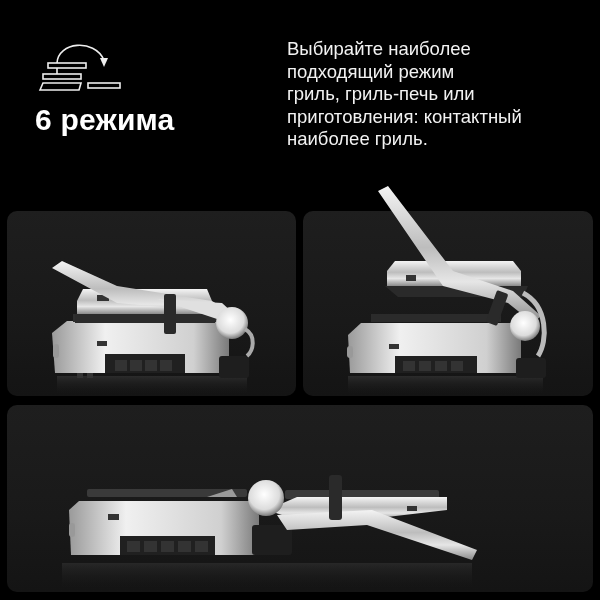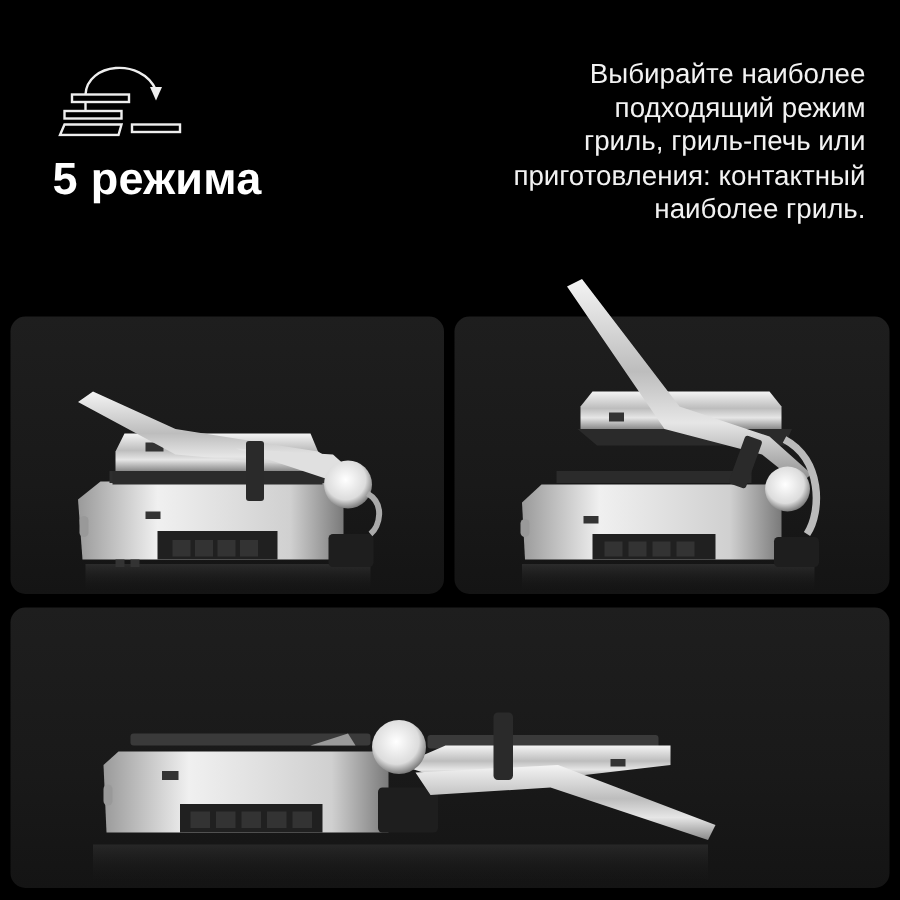--- a/index.html
+++ b/index.html
@@ -1,21 +1,21 @@
 <!DOCTYPE html>
 <html><head>
 <meta charset="utf-8">
 <style>
   html, body { margin: 0; padding: 0; background: #000; }
   body { width: 600px; height: 600px; position: relative; overflow: hidden; font-family: "Liberation Sans", sans-serif; color: #fff; }
   .canvas { position: absolute; inset: 0; background: #000; border-radius: 14px; }
   .modes-icon { position: absolute; left: 34px; top: 36px; width: 90px; height: 55px; }
   .modes-title { position: absolute; left: 35px; top: 103px; font-size: 30px; font-weight: bold; letter-spacing: 0.2px; color: #fff; }
   .desc { position: absolute; left: 287px; top: 38px; width: 290px; font-size: 18.5px; line-height: 22.5px; color: #f2f2f2; }
-  .desc span { display: block; white-space: nowrap; text-align: right; }
+  .desc span { display: block; white-space: nowrap; }
   .panel { position: absolute; background: linear-gradient(180deg, #1e1e1e 0%, #191919 60%, #141414 100%); border-radius: 10px; overflow: hidden; }
   .panel svg { position: absolute; left: 0; top: 0; }
   #p1 { left: 7px; top: 211px; width: 289px; height: 185px; }
   #p2 { left: 303px; top: 211px; width: 290px; height: 185px; overflow: visible; background: none; }
   #p2 .bg { position: absolute; inset: 0; border-radius: 10px; background: linear-gradient(180deg, #1e1e1e 0%, #191919 60%, #141414 100%); }
   #p3 { left: 7px; top: 405px; width: 586px; height: 187px; }
 </style>
 </head>
 <body>
 
@@ -26,21 +26,21 @@
       <rect x="14" y="27" width="38" height="5"></rect>
       <rect x="9" y="38" width="38" height="5"></rect>
       <path d="M6 54 L9 47 L47 47 L45 54 Z"></path>
       <rect x="54" y="47" width="32" height="5"></rect>
       <path d="M23 27 C 24 6, 60 2, 70 24"></path>
       <line x1="23" y1="32" x2="23" y2="38"></line>
     </g>
     <path d="M66 22 L74 22 L70 31 Z" fill="#eee"></path>
   </svg>
 
-  <div class="modes-title">5 режима</div>
+  <div class="modes-title">6 режима</div>
 
   <div class="desc">
     <span>Выбирайте наиболее</span>
     <span>подходящий режим</span>
     <span>гриль, гриль-печь или</span>
     <span>приготовления: контактный</span>
     <span>наиболее гриль.</span>
   </div>
 
   <div class="panel" id="p1">

